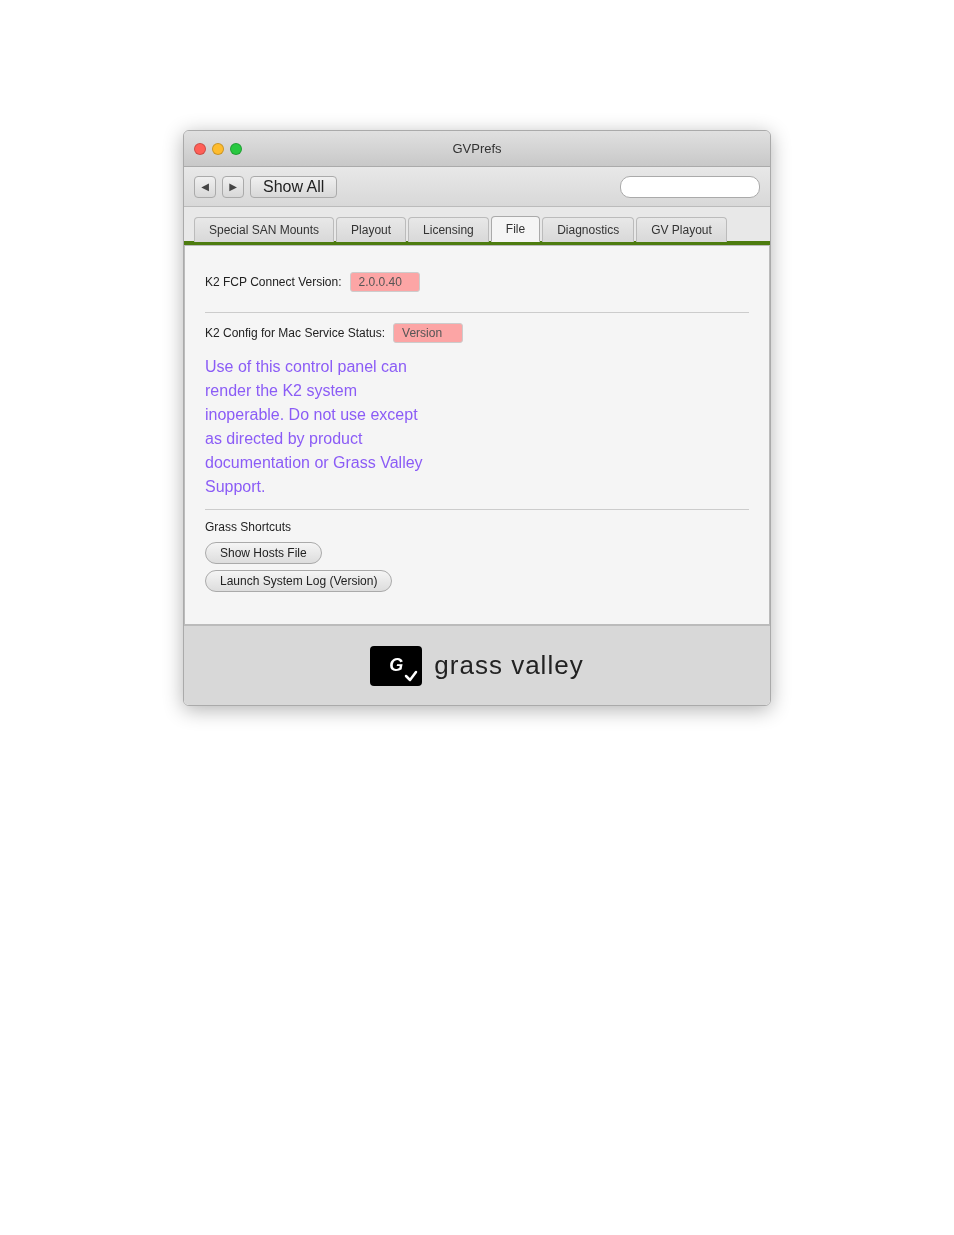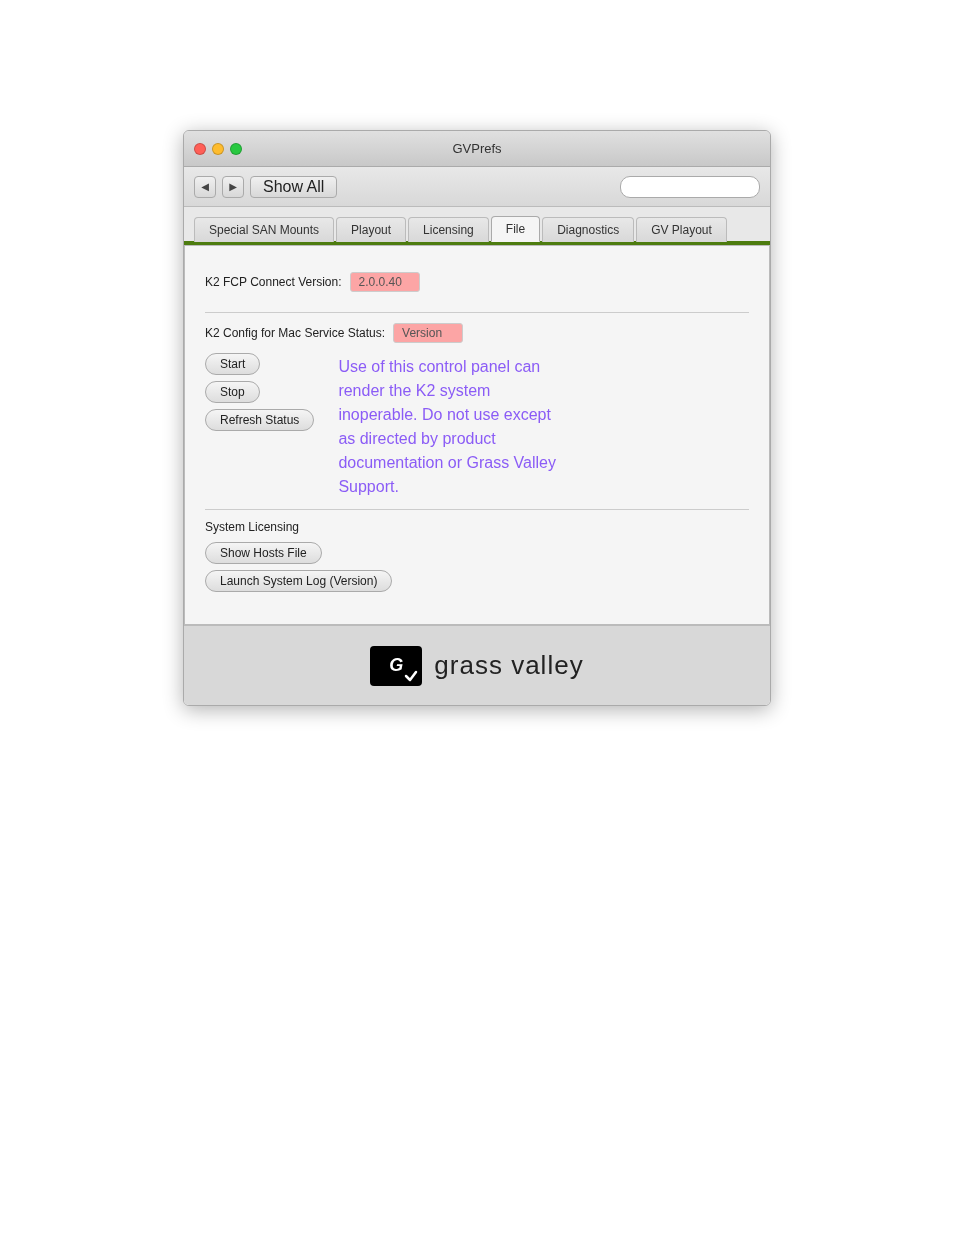--- a/index.html
+++ b/index.html
@@ -331,33 +331,28 @@
           <span class="field-value">2.0.0.40</span>
         </div>
       </div>
 
       <div class="panel-section">
         <div class="field-row">
           <span class="field-label">K2 Config for Mac Service Status:</span>
           <span class="field-value">Version</span>
         </div>
         <div class="service-row">
-          <div class="service-controls buttons-col">
-            <button class="mac-button">Start</button>
-            <button class="mac-button">Stop</button>
-            <button class="mac-button">Refresh Status</button>
-          </div>
           <div class="service-warning">
             <p class="warning-text">Use of this control panel can render the K2 system inoperable. Do not use except as directed by product documentation or Grass Valley Support.</p>
           </div>
         </div>
       </div>
 
       <div class="panel-section">
-        <p class="shortcuts-label">System Licensing</p>
+        <p class="shortcuts-label">Grass Shortcuts</p>
         <div class="buttons-col">
           <button class="mac-button">Show Hosts File</button>
           <button class="mac-button">Launch System Log (Version)</button>
         </div>
       </div>
 
     </div>
 
     <div class="footer">
       <div class="logo-area">

